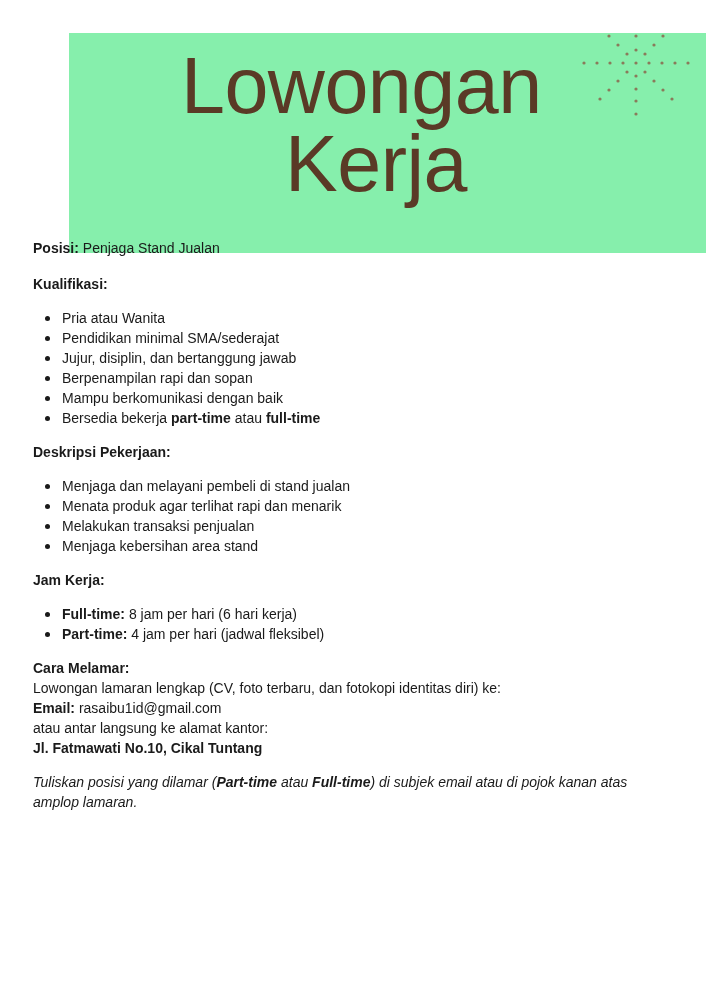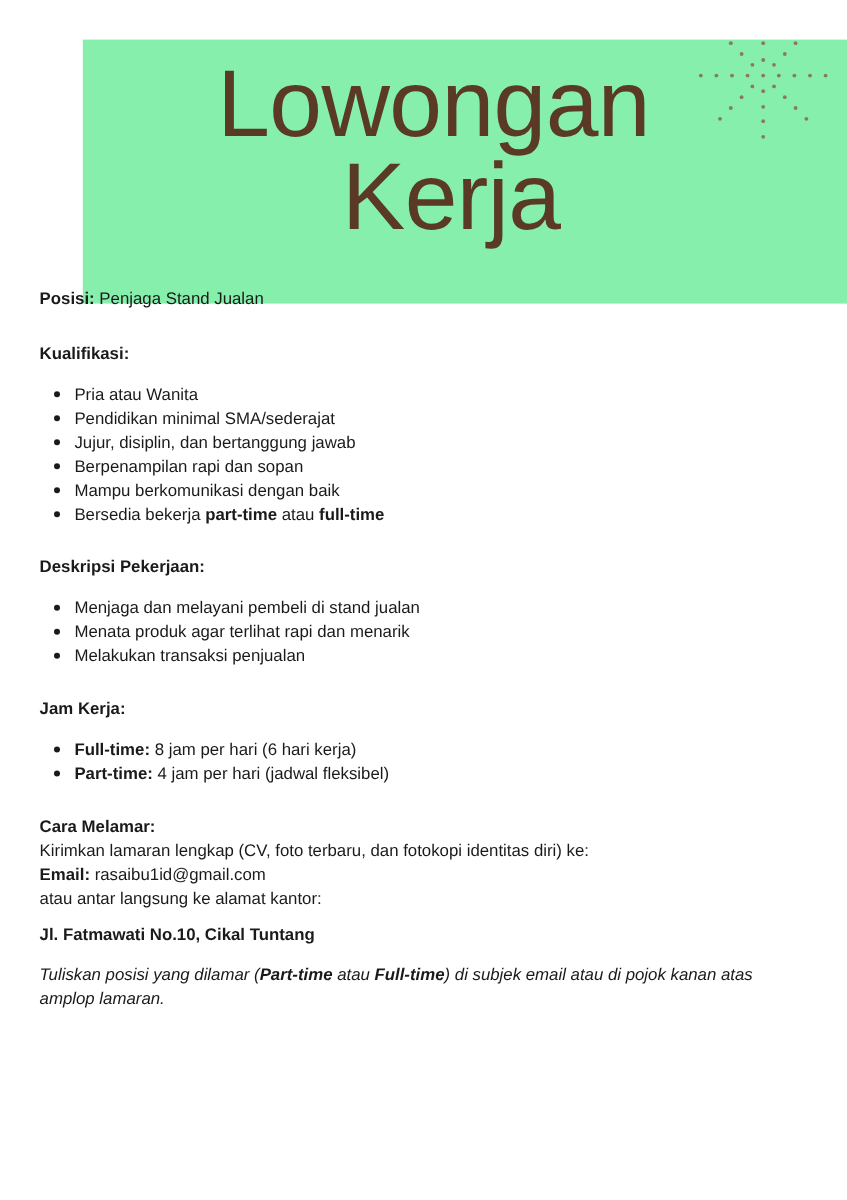--- a/index.html
+++ b/index.html
@@ -6,21 +6,21 @@
   body { width:706px; height:1000px; position:relative; overflow:hidden;
          font-family:"Liberation Sans", sans-serif; color:#1a1a1a; font-size:14px; }
   .banner { position:absolute; left:33px; top:33px; width:640px; height:220px; background:#86efac; overflow:hidden;margin-left:36px; }
   .banner .t1, .banner .t2 { position:absolute; font-family:"Liberation Sans", sans-serif; color:#5a3a26; font-size:79px; line-height:1; letter-spacing:-0.5px; }
   .banner .t1 { left:112px; top:13px; }
   .banner .t2 { left:216px; top:91px; }
   .star { position:absolute; left:0; top:0; }
   .star circle { fill:#8a7a5a; }
   .content { position:absolute; left:33px; top:238px; width:640px; }
   .line { height:20px; line-height:20px; white-space:nowrap; }
-  .b { font-weight:bold;margin-top:10px; }
+  .b { font-weight:bold; }
   .gap-s { height:16px; }
   .gap-m { height:14px; }
   ul { list-style:none; margin:0; padding:0; }
   li { position:relative; padding-left:29px; height:20px; line-height:20px; white-space:nowrap; }
   li .dot { position:absolute; left:12px; top:8px; width:5px; height:5px; border-radius:50%; background:#1a1a1a; }
   .para { line-height:20px; width:620px;font-style:italic; }
 </style>
 </head>
 <body>
 
@@ -81,31 +81,32 @@
     <li><span class="dot"></span><span>Mampu berkomunikasi dengan baik</span></li>
     <li><span class="dot"></span><span style="white-space:pre">Bersedia bekerja </span><span class="b">part-time</span><span style="white-space:pre"> atau </span><span class="b">full-time</span></li>
   </ul>
   <div class="gap-m"></div>
   <div class="line b">Deskripsi Pekerjaan:</div>
   <div class="gap-m"></div>
   <ul>
     <li><span class="dot"></span><span>Menjaga dan melayani pembeli di stand jualan</span></li>
     <li><span class="dot"></span><span>Menata produk agar terlihat rapi dan menarik</span></li>
     <li><span class="dot"></span><span>Melakukan transaksi penjualan</span></li>
+    <li><span class="dot"></span><span>Menjaga kebersihan area stand</span></li>
   </ul>
   <div class="gap-m"></div>
   <div class="line b">Jam Kerja:</div>
   <div class="gap-m"></div>
   <ul>
     <li><span class="dot"></span><span class="b">Full-time:</span><span style="white-space:pre"> 8 jam per hari (6 hari kerja)</span></li>
     <li><span class="dot"></span><span class="b">Part-time:</span><span style="white-space:pre"> 4 jam per hari (jadwal fleksibel)</span></li>
   </ul>
   <div class="gap-m"></div>
   <div class="line b">Cara Melamar:</div>
-  <div class="line">Kirimkan lamaran lengkap (CV, foto terbaru, dan fotokopi identitas diri) ke:</div>
+  <div class="line">Lowongan lamaran lengkap (CV, foto terbaru, dan fotokopi identitas diri) ke:</div>
   <div class="line">
     <span class="b">Email:</span><span style="white-space:pre"> rasaibu1id@gmail.com</span>
   </div>
   <div class="line">atau antar langsung ke alamat kantor:</div>
   <div class="line b">Jl. Fatmawati No.10, Cikal Tuntang</div>
   <div class="gap-m"></div>
   <div class="para"><span>Tuliskan posisi yang dilamar (</span><span class="b">Part-time</span><span style="white-space:pre"> atau </span><span class="b">Full-time</span><span>) di subjek email atau di pojok kanan atas amplop lamaran.</span></div>
 </div>
 
 </body></html>

